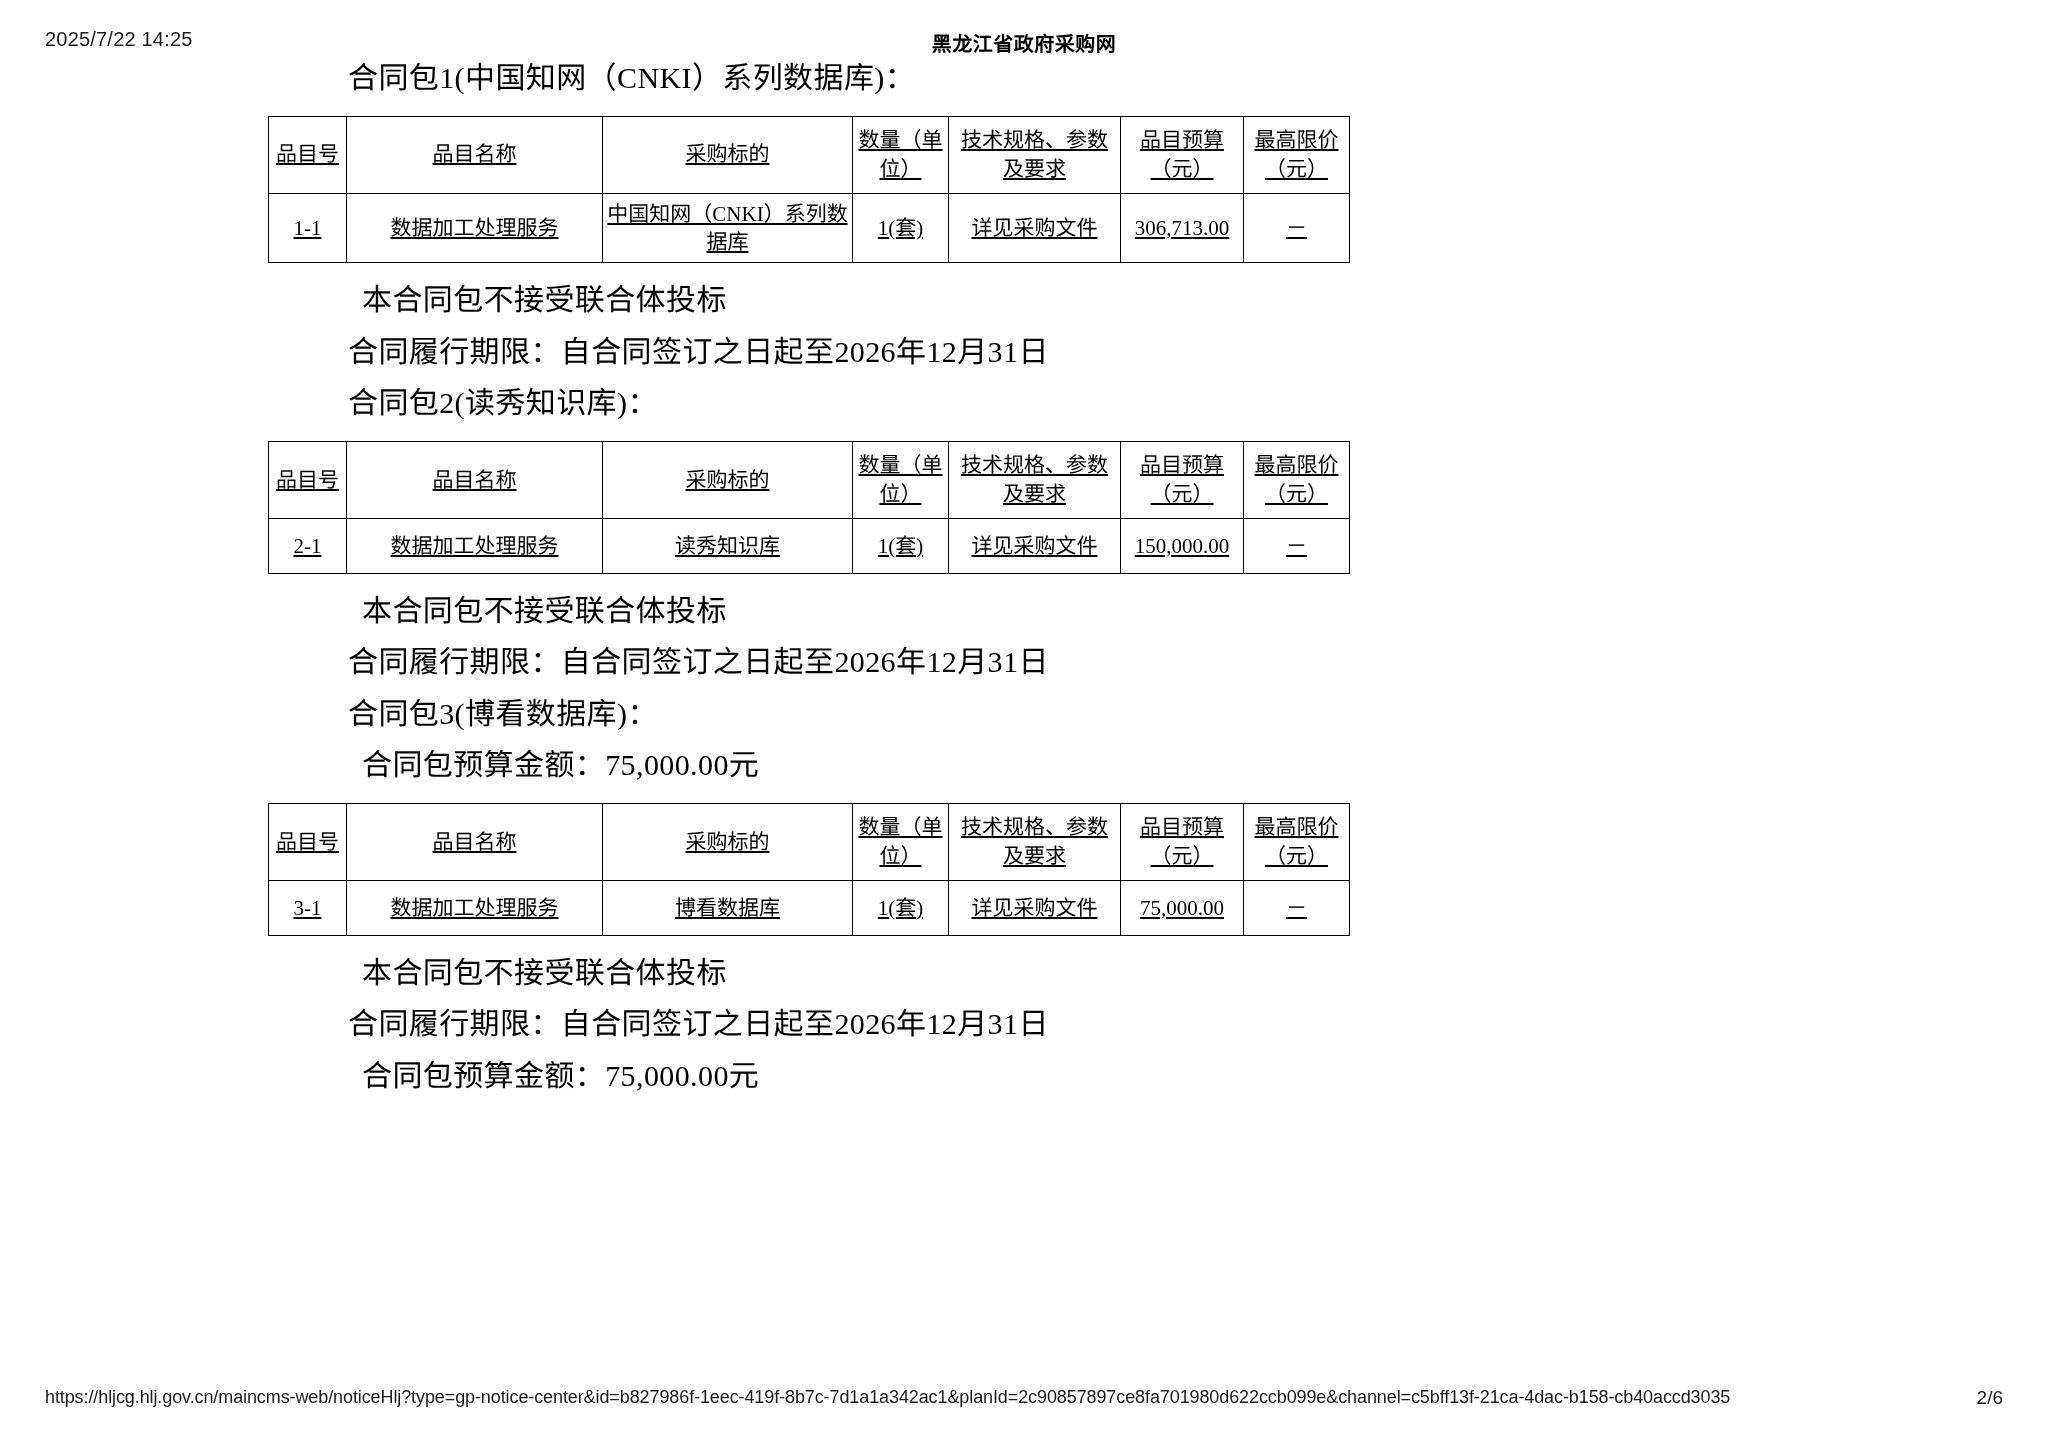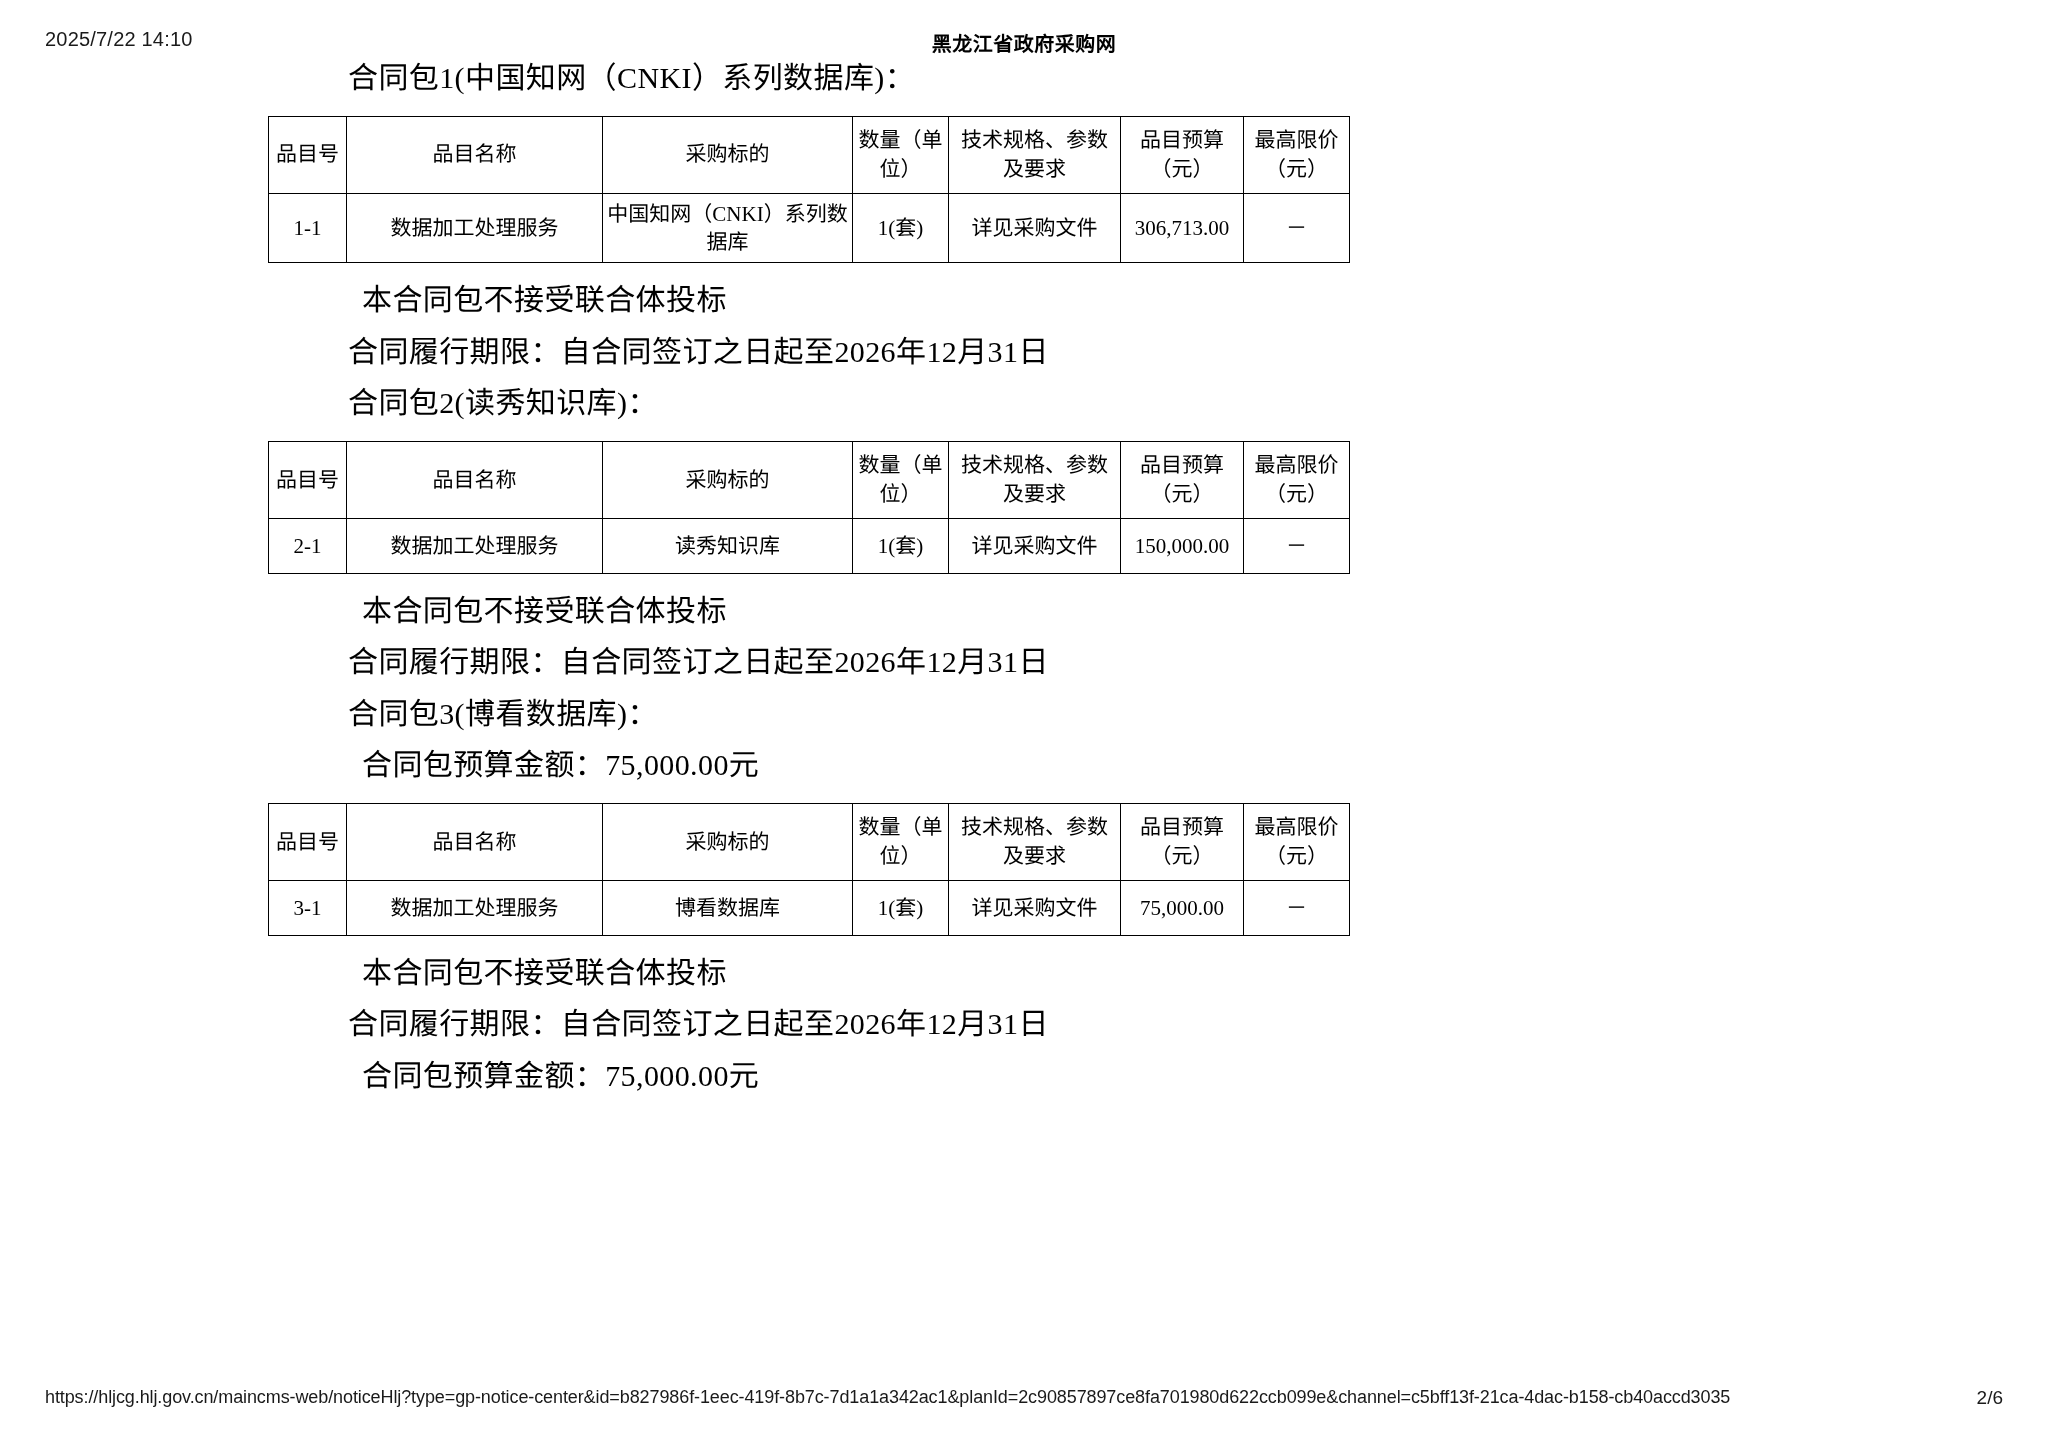--- a/index.html
+++ b/index.html
@@ -66,20 +66,21 @@
   }
   .para.indent1 { padding-left: 0px; }
   .para.indent2 { padding-left: 14px; }
 
   
   table.pkg-table {
     border-collapse: collapse;
     width: 1081px;
     margin: 14px 12px 14px -80px;
     table-layout: fixed;
+    text-decoration: underline;
   }
   table.pkg-table th,
   table.pkg-table td {
     border: 1px solid #000000;
     text-align: center;
     vertical-align: middle;
     font-size: 21px;
     padding: 6px 4px;
     line-height: 1.35;
     font-family: "Liberation Serif", "DejaVu Serif", serif;
@@ -128,21 +129,21 @@
     font-size: 19px;
     color: #1a1a1a;
   }
 </style>
 </head>
 <body>
 
 <div class="page">
 
   <div class="print-header">
-    <div class="print-date">2025/7/22 14:10</div>
+    <div class="print-date">2025/7/22 14:25</div>
     <div class="print-title">黑龙江省政府采购网</div>
   </div>
 
   <div class="content">
 
     <p class="para indent1">合同包1(中国知网（CNKI）系列数据库)：</p>
 
     <table class="pkg-table">
       <colgroup>
         <col class="c1">

